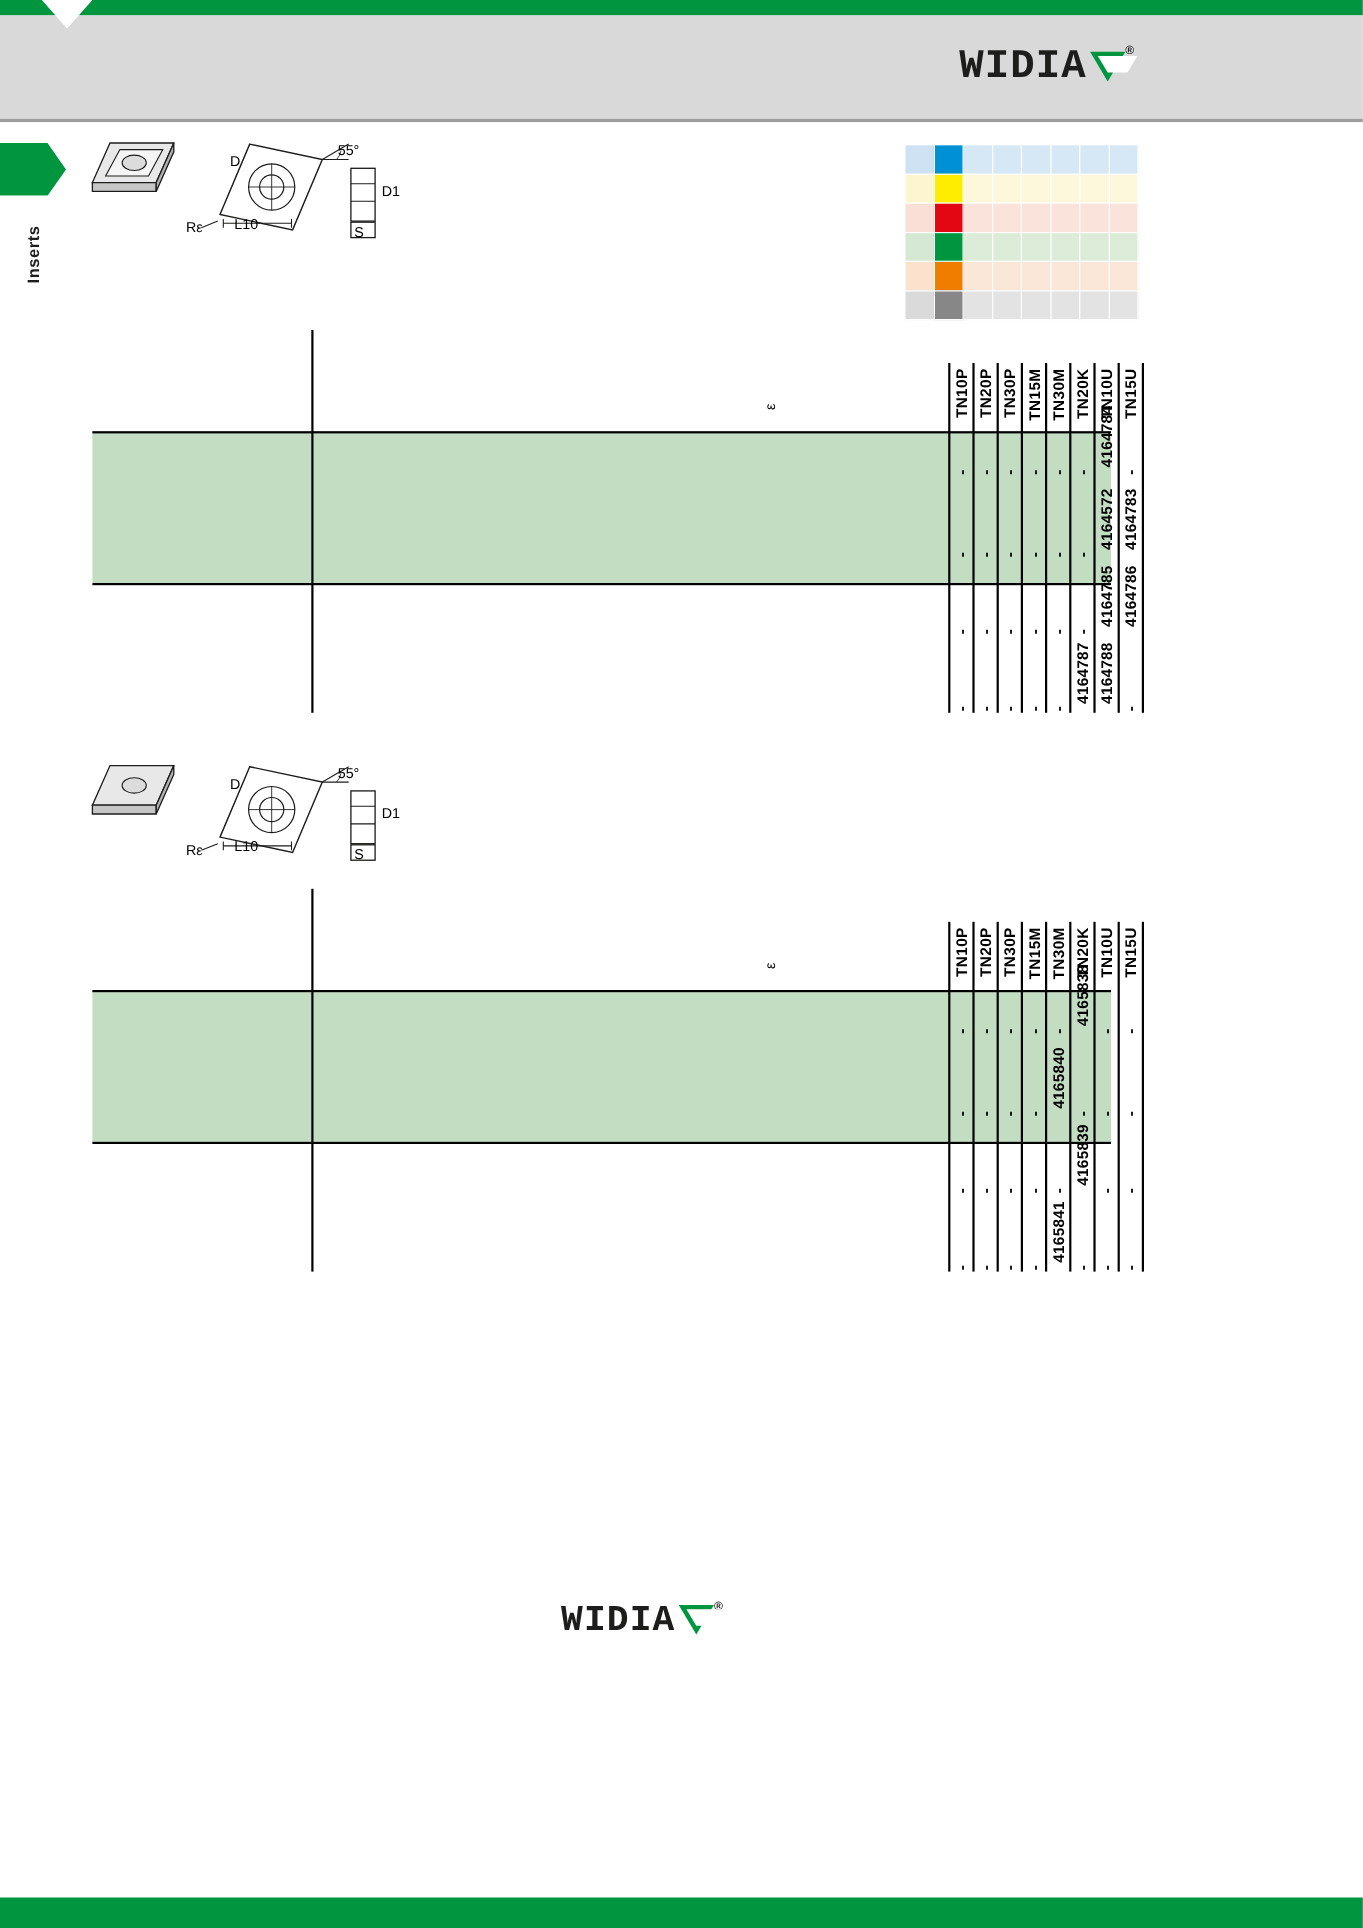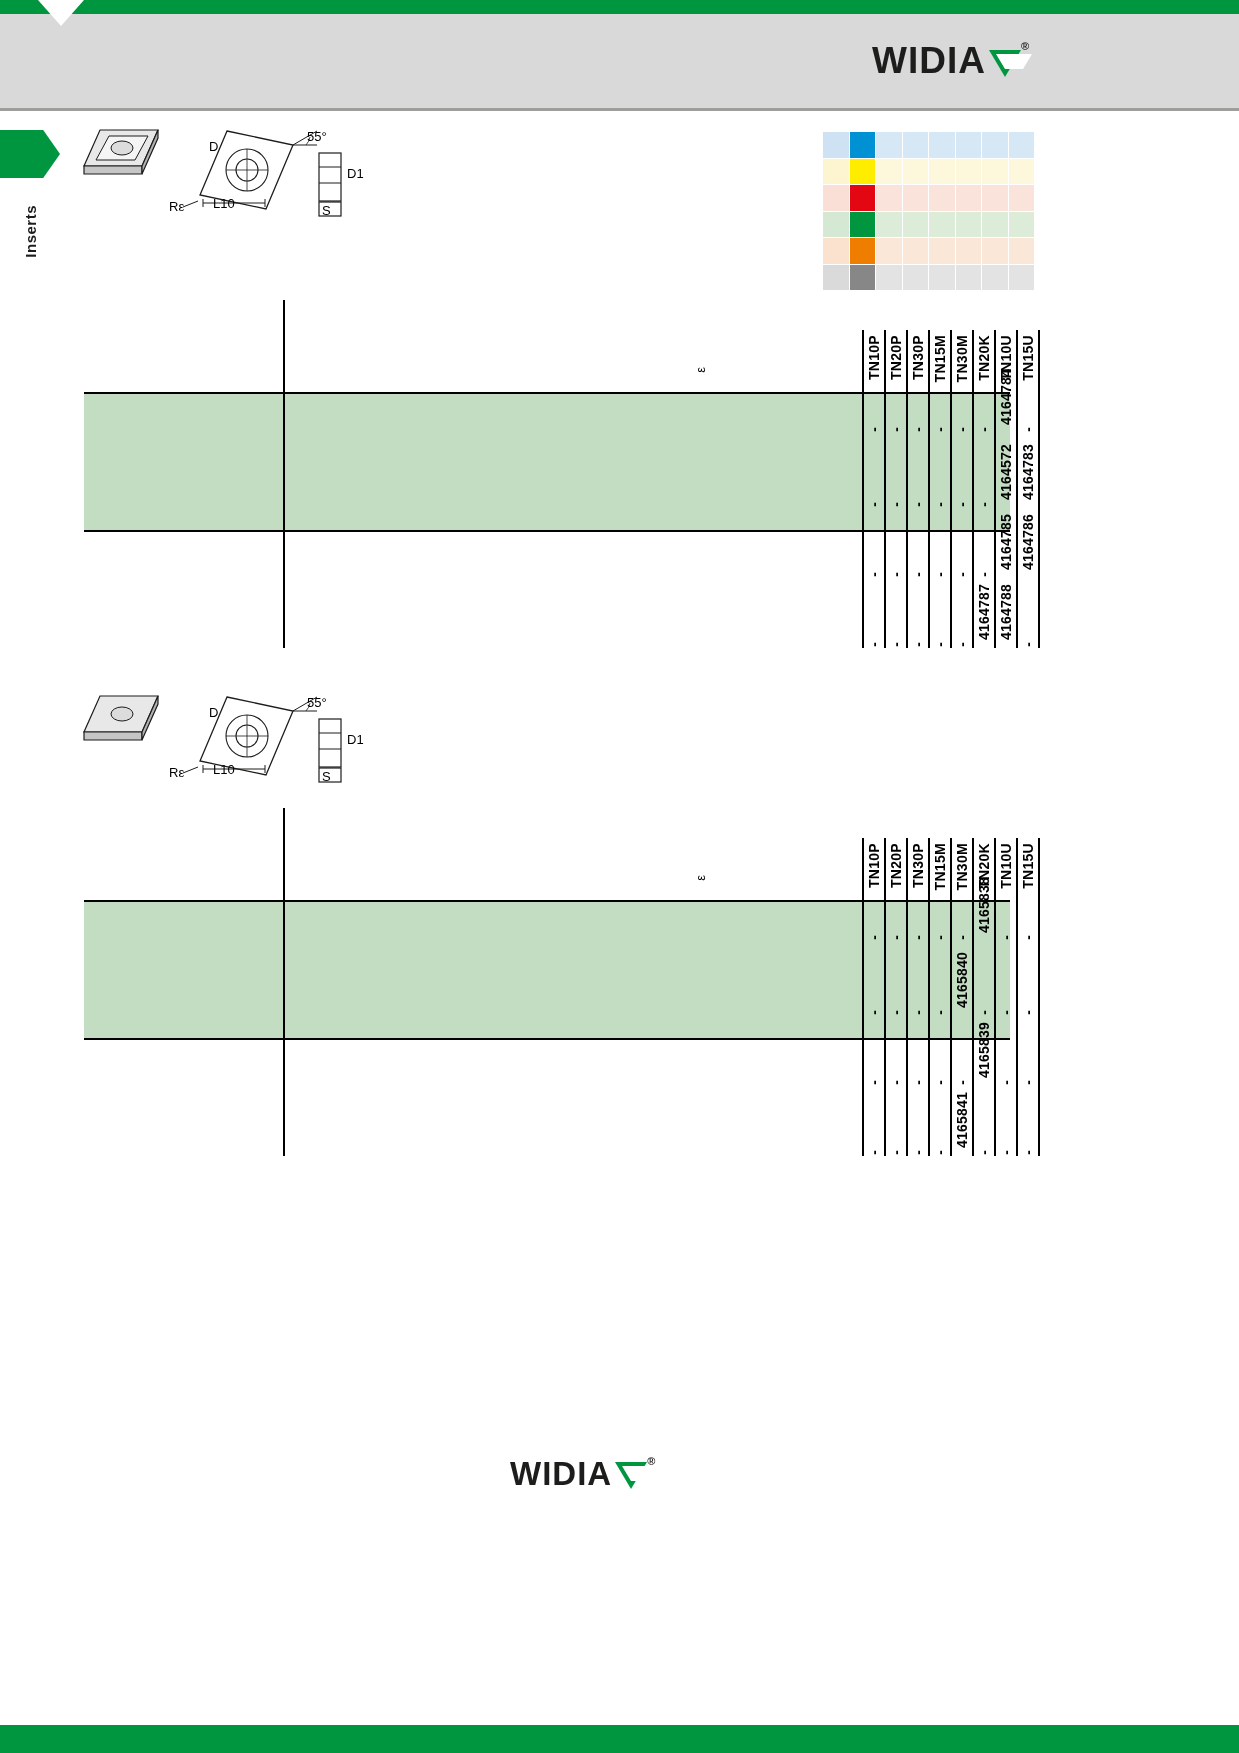--- a/index.html
+++ b/index.html
@@ -7,21 +7,21 @@
 
   
   .top-green{position:absolute;left:0;top:0;width:1239px;height:14px;background:#009640;}
   .top-gray{position:absolute;left:0;top:14px;width:1239px;height:94px;background:#d9d9d9;}
   .gray-rule{position:absolute;left:0;top:108px;width:1239px;height:3px;background:#9d9d9c;}
   .corner-notch{position:absolute;left:38px;top:0;width:46px;height:26px;background:#fff;
      clip-path:polygon(0 0,100% 0,50% 100%);}
 
   
   .logo{position:absolute;font-weight:bold;letter-spacing:1px;color:#1d1d1b;}
-  .logo .w{font-size:37px;font-family:Liberation Sans, sans-serif;}
+  .logo .w{font-size:37px;font-family:Liberation Mono, monospace;}
   .logo-head{left:872px;top:40px;}
   .logo-mark{display:inline-block;width:0;height:0;border-left:16px solid transparent;
      border-right:16px solid transparent;border-top:27px solid #009640;
      position:relative;top:4px;margin-left:3px;}
   .logo-mark:after{content:"";position:absolute;left:-9px;top:-23px;width:18px;height:0;
      border-left:9px solid transparent;border-right:9px solid transparent;border-top:15px solid #fff;}
   .logo-reg{font-size:11px;vertical-align:top;}
 
   .logo-foot{left:510px;top:1455px;}
   .logo-foot .w{font-size:33px;}

